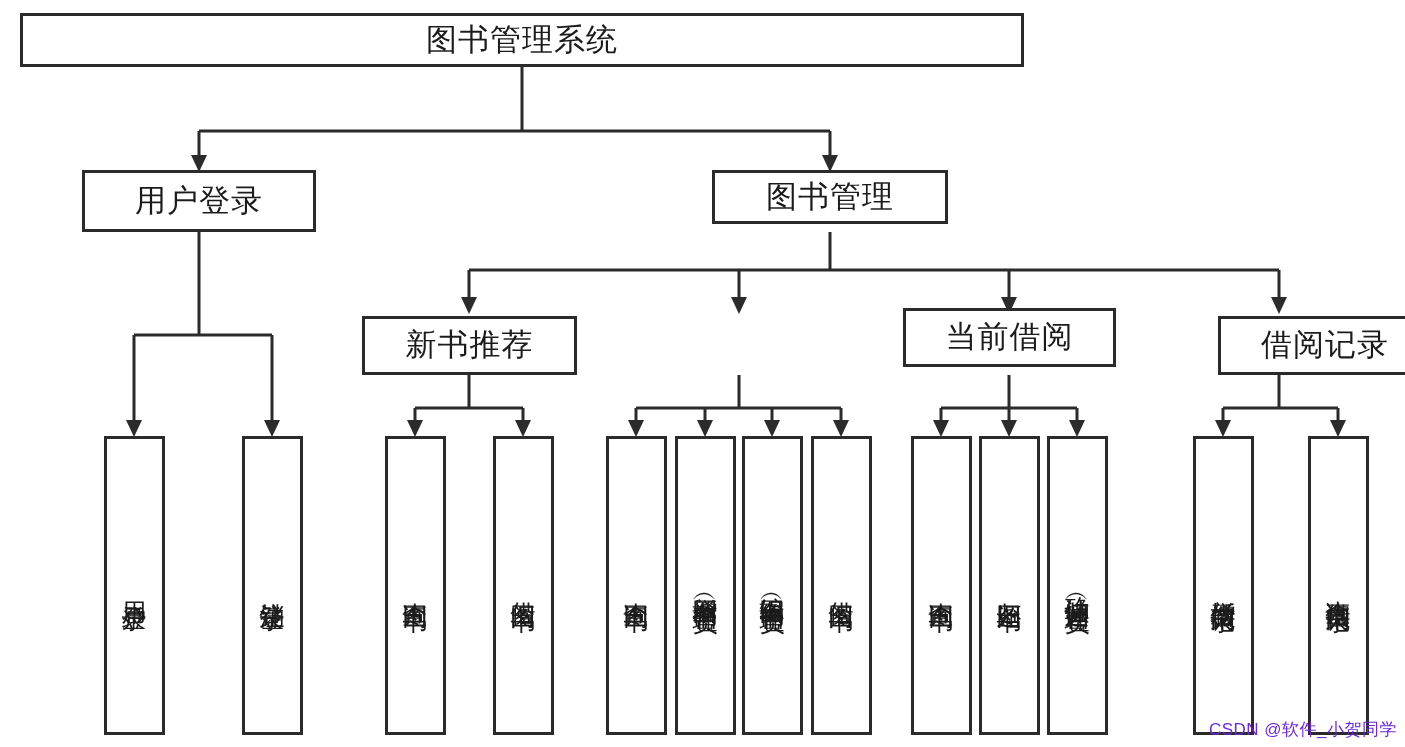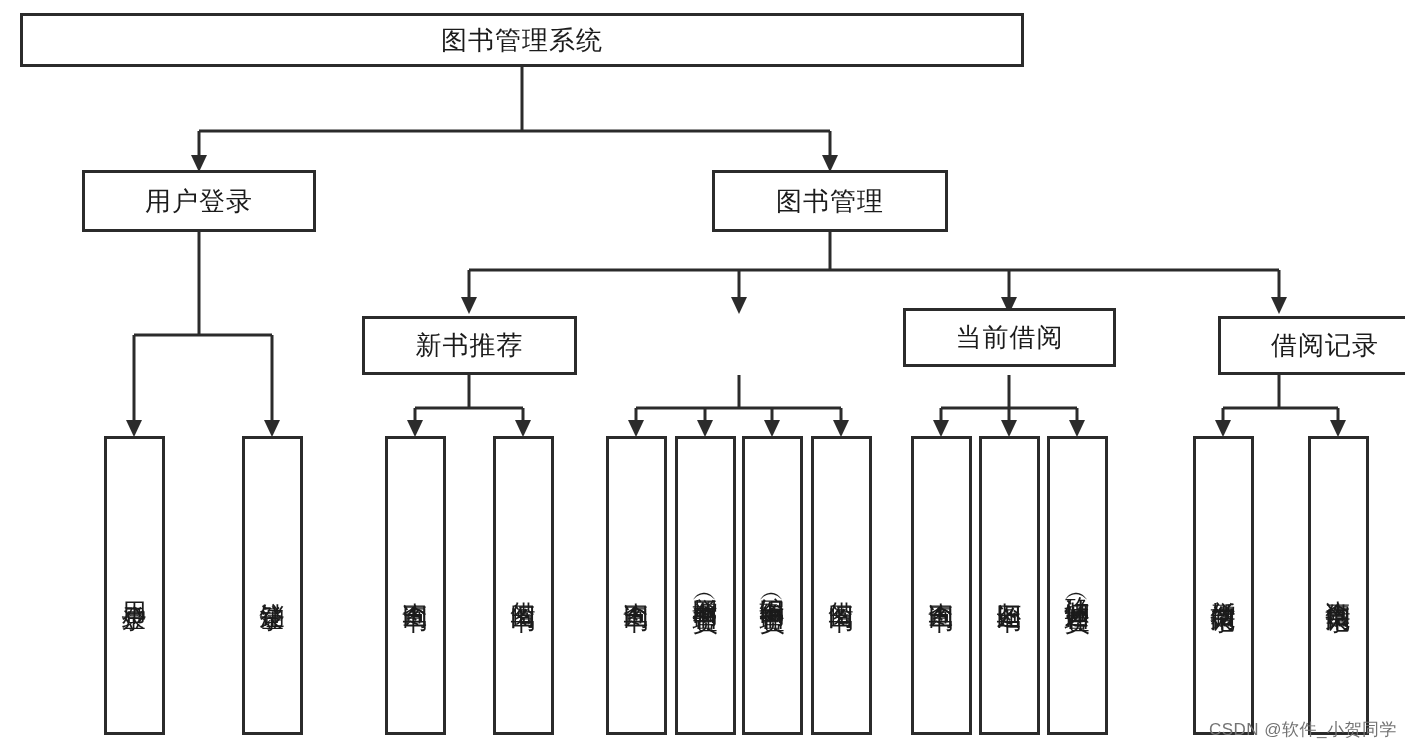--- a/index.html
+++ b/index.html
@@ -21,21 +21,21 @@
     position: absolute;
     box-sizing: border-box;
     border: 3px solid #2b2b2b;
     background: #ffffff;
     display: flex;
     align-items: center;
     justify-content: center;
     color: #1b1b1b;
   }
   .node.horiz {
-    font-size: 26px;
+    font-size: 31px;
     letter-spacing: 1px;
     line-height: 1.1;
   }
   .node.vert {
     writing-mode: vertical-rl;
     text-orientation: upright;
     font-size: 25px;
     line-height: 1.12;
     letter-spacing: 2px;
     padding: 4px 0;
@@ -60,21 +60,21 @@
     fill: none;
   }
   .head {
     fill: #2b2b2b;
   }
   .watermark {
     position: absolute;
     right: 8px;
     bottom: 6px;
     font-size: 17px;
-    color: #737373;
+    color: #6d28d9;
     letter-spacing: 0.5px;
     white-space: nowrap;
   }
 </style>
 </head>
 <body>
 
 <div id="canvas">
 
   <svg class="wires" viewBox="0 0 1405 747">
@@ -139,21 +139,21 @@
     <polygon class="head" points="1330,420 1346,420 1338,437"></polygon>
   </svg>
 
   <div class="node horiz" style="left:20px; top:13px; width:1004px; height:54px;">
     <span>图书管理系统</span>
   </div>
 
   <div class="node horiz" style="left:82px; top:170px; width:234px; height:62px;">
     <span>用户登录</span>
   </div>
-  <div class="node horiz" style="left:712px; top:170px; width:236px; height:62px;">
+  <div class="node horiz" style="left:712px; top:170px; width:236px; height:54px;">
     <span>图书管理</span>
   </div>
 
   <div class="node horiz" style="left:362px; top:316px; width:215px; height:59px;align-items:center;">
     <span>新书推荐</span>
   </div>
   <div class="node horiz" style="left:903px; top:308px; width:213px; height:59px;">
     <span>当前借阅</span>
   </div>
   <div class="node horiz" style="left:1218px; top:316px; width:214px; height:59px;">

